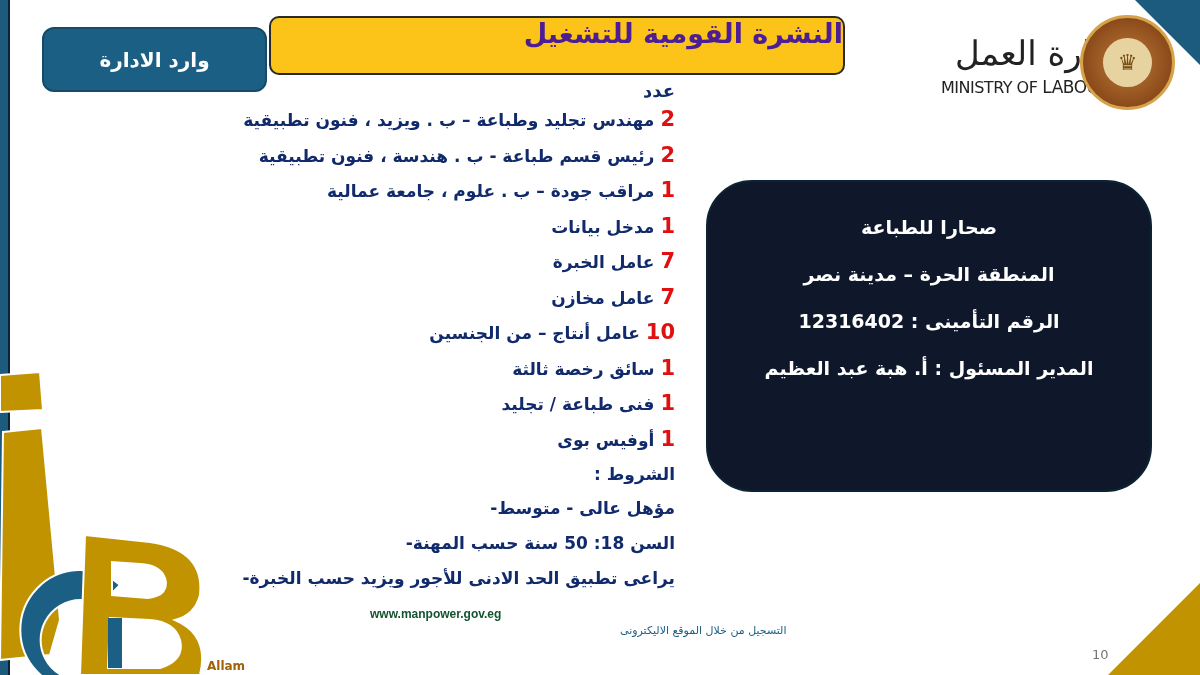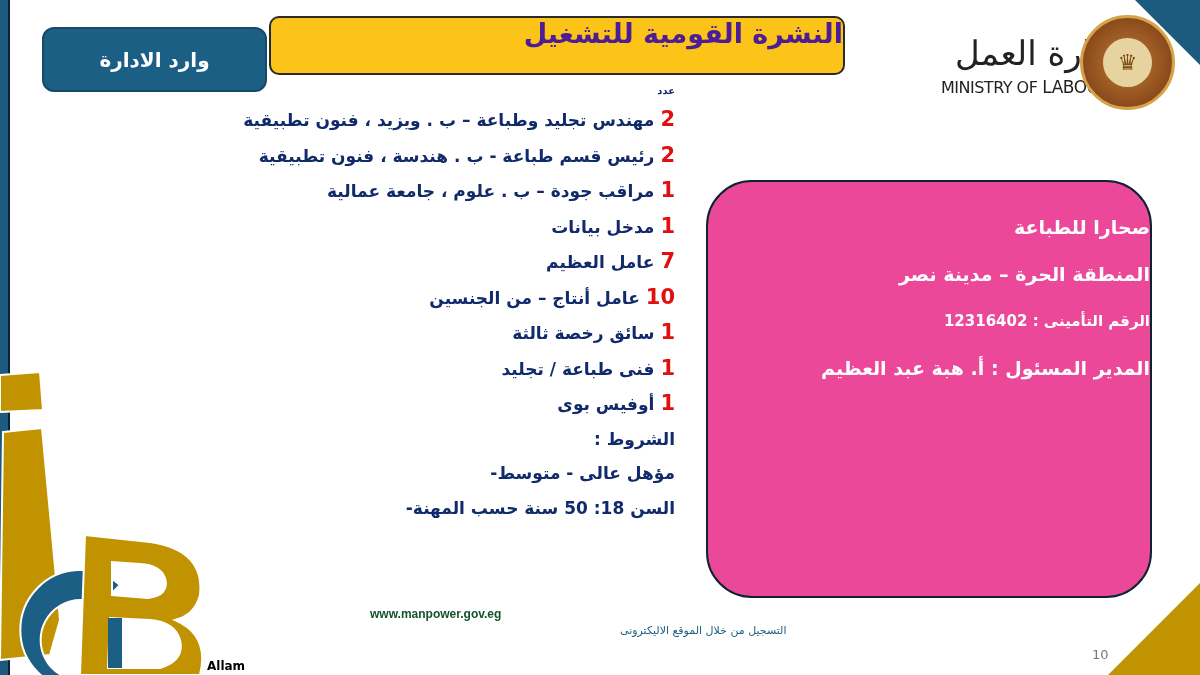--- a/index.html
+++ b/index.html
@@ -29,39 +29,39 @@
   .logo-text-en { position: absolute; left: 6px; top: 62px; font-size: 17px; color: #222; letter-spacing: -0.5px; }
   .logo-text-en .small { font-size: 16px; }
   .seal { position: absolute; left: 145px; top: 0px; width: 95px; height: 95px; border-radius: 50%;
     background: radial-gradient(circle, #c07a38 0%, #8a4a1a 70%, #6d3610 100%);
     border: 3px solid #d6a24a; }
   .seal-inner { position: absolute; left: 20px; top: 20px; width: 49px; height: 49px; border-radius: 50%;
     background: #e6d3a0; display: flex; align-items: center; justify-content: center;
     color: #7a4c12; font-size: 22px; }
 
   .list { position: absolute; right: 525px; top: 80px; direction: rtl; text-align: right; color: #102a6b; font-weight: bold; font-size: 17px; }
-  .list .hdr { font-size: 10px; line-height: 22px; }
+  .list .hdr { font-size: 18px; line-height: 22px; }
   .list .item { line-height: 34.5px; white-space: nowrap; }
   .list .num { color: #e01010; font-size: 21px; margin-left: 6px; }
   .list .cond-title { line-height: 34px; }
   .list .cond { line-height: 35px; white-space: nowrap; }
   .list .dash { display: inline-block; width: 36px; text-align: right; }
 
-  .info-box { position: absolute; left: 706px; top: 180px; width: 446px; height: 418px;
-    background: #ec4899; border: 2px solid #0d2333; border-radius: 46px;
-    color: #fff; font-weight: bold; direction: rtl; padding-top: 22px; }
+  .info-box { position: absolute; left: 706px; top: 180px; width: 446px; height: 312px;
+    background: #0f172a; border: 2px solid #0d2333; border-radius: 46px;
+    color: #fff; font-weight: bold; direction: rtl; text-align: center; padding-top: 22px; }
   .info-box .line { font-size: 19px; line-height: 47px; }
-  .info-box .line.big { font-size: 15px; }
+  .info-box .line.big { font-size: 19px; }
 
   .jcb { position: absolute; left: 0; top: 350px; width: 240px; height: 325px; overflow: hidden; }
 
   .footer-url { position: absolute; left: 370px; top: 607px; color: #14532d; font-weight: bold; font-size: 12px; font-family: "Liberation Sans", sans-serif; }
   .footer-ar { position: absolute; left: 620px; top: 624px; color: #1c5f84; font-size: 11px; direction: rtl; }
   .page-num { position: absolute; left: 1092px; top: 647px; color: #777; font-size: 13px; }
-  .author { position: absolute; left: 207px; top: 659px; color: #000000; font-weight: bold; font-size: 12px; }
+  .author { position: absolute; left: 207px; top: 659px; color: #a16207; font-weight: bold; font-size: 12px; }
 </style>
 </head>
 <body>
 
 <div class="left-bar"></div>
 <div class="corner-tr"></div>
 <div class="corner-br"></div>
 
 <div class="header-tab">
   <span>وارد الادارة</span>
@@ -81,28 +81,30 @@
     <div class="seal-inner">♛</div>
   </div>
 </div>
 
 <div class="list">
   <div class="hdr">عدد</div>
   <div class="item"><span class="num">2</span><span>مهندس تجليد وطباعة  – ب . ويزيد ، فنون تطبيقية</span></div>
   <div class="item"><span class="num">2</span><span>رئيس قسم طباعة - ب . هندسة ، فنون تطبيقية</span></div>
   <div class="item"><span class="num">1</span><span>مراقب جودة – ب . علوم ، جامعة عمالية</span></div>
   <div class="item"><span class="num">1</span><span>مدخل بيانات</span></div>
-  <div class="item"><span class="num">7</span><span>عامل العظيم</span></div>
+  <div class="item"><span class="num">7</span><span>عامل الخبرة</span></div>
+  <div class="item"><span class="num">7</span><span>عامل مخازن</span></div>
   <div class="item"><span class="num">10</span><span>عامل أنتاج – من الجنسين</span></div>
   <div class="item"><span class="num">1</span><span>سائق رخصة ثالثة</span></div>
   <div class="item"><span class="num">1</span><span>فنى طباعة / تجليد</span></div>
   <div class="item"><span class="num">1</span><span>أوفيس بوى</span></div>
   <div class="cond-title">الشروط :</div>
   <div class="cond"><span>مؤهل عالى - متوسط</span><span class="dash">-</span></div>
   <div class="cond"><span>السن 18: 50 سنة  حسب المهنة</span><span class="dash">-</span></div>
+  <div class="cond"><span>يراعى تطبيق الحد الادنى للأجور ويزيد حسب الخبرة</span><span class="dash">-</span></div>
 </div>
 
 <div class="info-box">
   <div class="line">صحارا للطباعة</div>
   <div class="line">المنطقة الحرة – مدينة نصر</div>
   <div class="line big">
     <span>الرقم التأمينى :</span>
     <span>12316402</span>
   </div>
   <div class="line">

